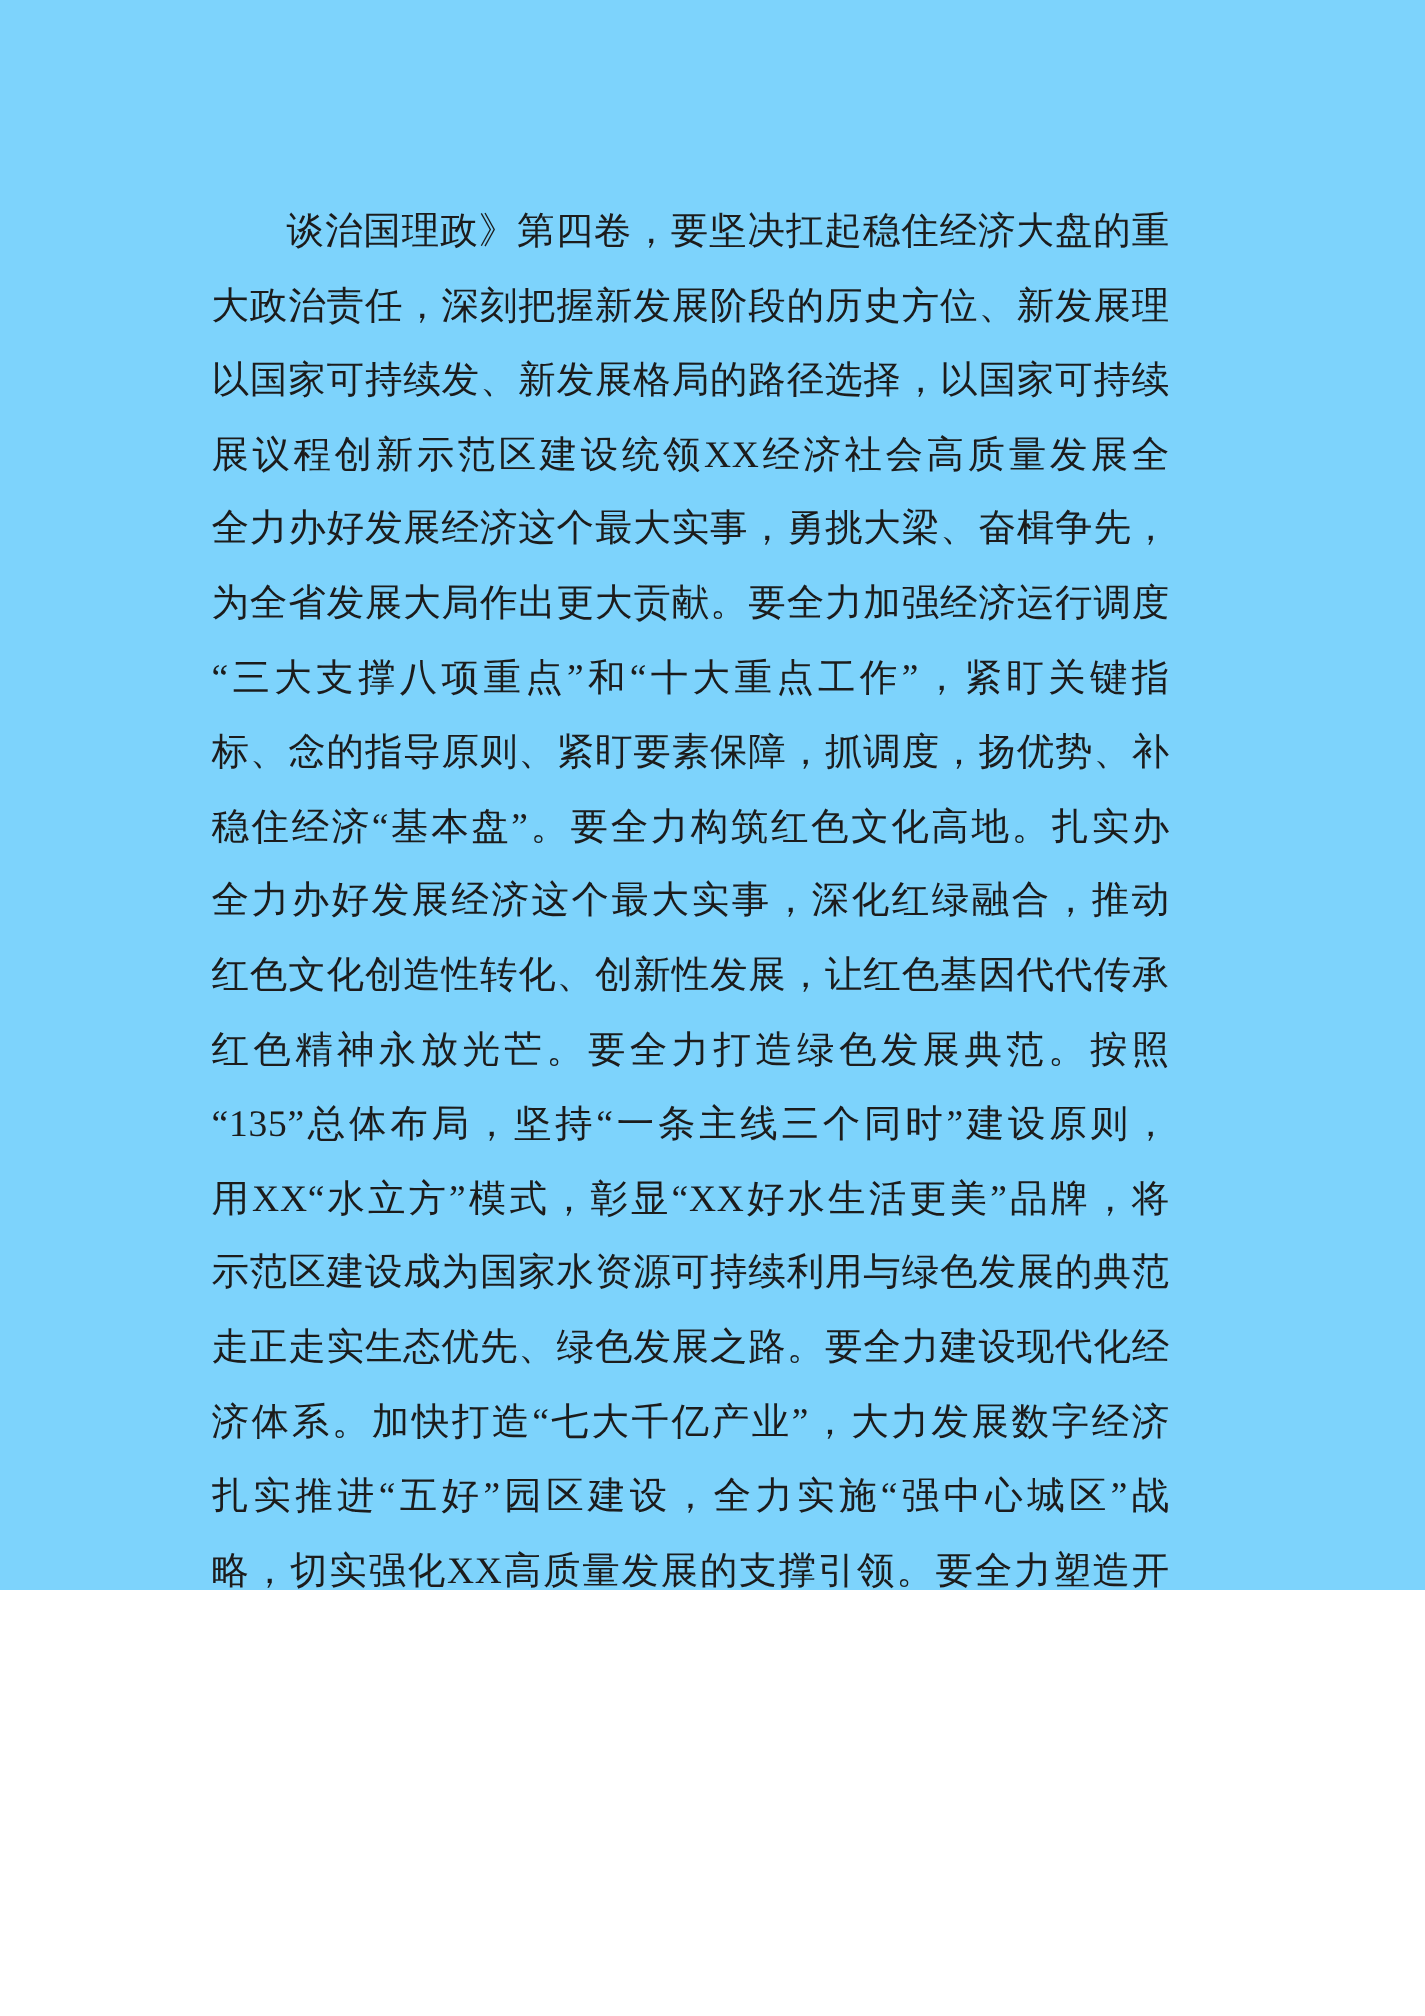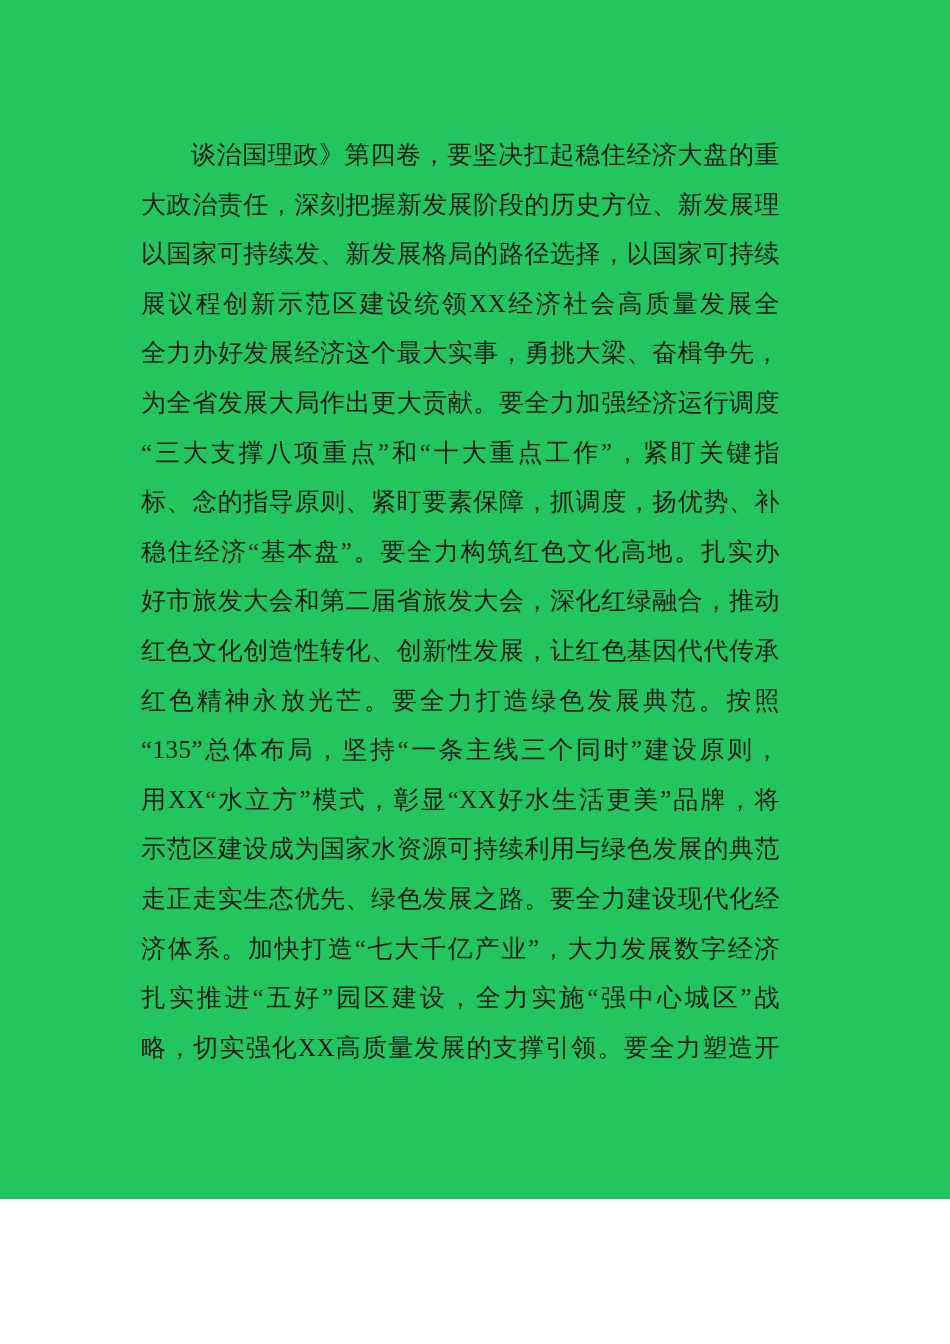--- a/index.html
+++ b/index.html
@@ -3,22 +3,22 @@
 <meta charset="utf-8">
 <style>
   html, body {
     margin: 0;
     padding: 0;
     background: #ffffff;
   }
   .doc-page {
     position: relative;
     width: 950px;
-    height: 1199px;
-    background: #22c55e;
+    height: 1060px;
+    background: #7dd3fc;
     box-sizing: border-box;
     padding: 130px 74px 0 141px;
     overflow: hidden;
   }
   .doc-body {
     width: 639px;
   }
   .text-line {
     font-family: "Liberation Serif", "DejaVu Serif", serif;
     font-size: 25px;
@@ -46,21 +46,21 @@
   <div class="doc-body">
     <div class="text-line first-line">谈治国理政》第四卷，要坚决扛起稳住经济大盘的重</div>
     <div class="text-line">大政治责任，深刻把握新发展阶段的历史方位、新发展理</div>
     <div class="text-line">以国家可持续发、新发展格局的路径选择，以国家可持续发</div>
     <div class="text-line">展议程创新示范区建设统领XX经济社会高质量发展全局，</div>
     <div class="text-line">全力办好发展经济这个最大实事，勇挑大梁、奋楫争先，</div>
     <div class="text-line">为全省发展大局作出更大贡献。要全力加强经济运行调度</div>
     <div class="text-line">“三大支撑八项重点”和“十大重点工作”，紧盯关键指</div>
     <div class="text-line">标、念的指导原则、紧盯要素保障，抓调度，扬优势、补</div>
     <div class="text-line">稳住经济“基本盘”。要全力构筑红色文化高地。扎实办</div>
-    <div class="text-line">好市旅发大会和第二届省旅发大会，深化红绿融合，推动</div>
+    <div class="text-line">全力办好发展经济这个最大实事，深化红绿融合，推动</div>
     <div class="text-line">红色文化创造性转化、创新性发展，让红色基因代代传承</div>
     <div class="text-line">红色精神永放光芒。要全力打造绿色发展典范。按照</div>
     <div class="text-line">“135”总体布局，坚持“一条主线三个同时”建设原则，</div>
     <div class="text-line">用XX“水立方”模式，彰显“XX好水生活更美”品牌，将</div>
     <div class="text-line">示范区建设成为国家水资源可持续利用与绿色发展的典范</div>
     <div class="text-line">走正走实生态优先、绿色发展之路。要全力建设现代化经</div>
     <div class="text-line">济体系。加快打造“七大千亿产业”，大力发展数字经济</div>
     <div class="text-line">扎实推进“五好”园区建设，全力实施“强中心城区”战</div>
     <div class="text-line">略，切实强化XX高质量发展的支撑引领。要全力塑造开放</div>
   </div>

